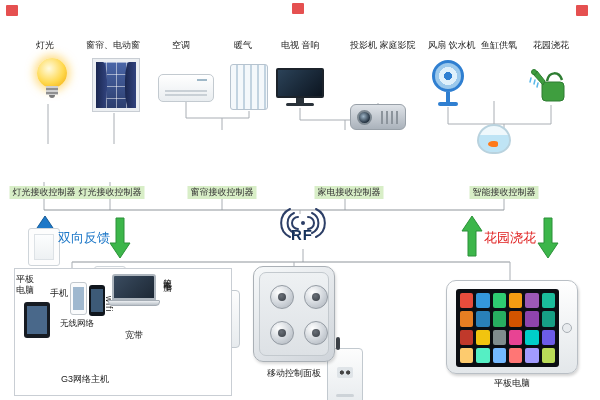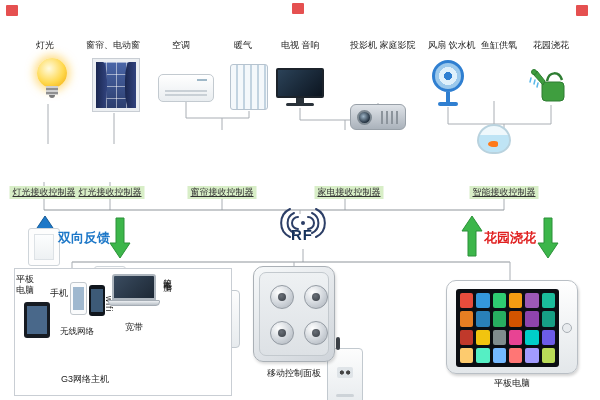--- a/index.html
+++ b/index.html
@@ -13,22 +13,22 @@
   .wifi path { stroke:#2c3e66; stroke-width:2; fill:none; stroke-linecap:round; }
   .wifi circle { fill:#2c3e66; }
   .ar-blue { fill:var(--blue,#1e78c8); stroke:#155a97; stroke-width:1; }
   .ar-green { fill:var(--green,#3cb64a); stroke:#2b9038; stroke-width:1; }
 
   .lbl { position:absolute; font-size:9px; color:#222; white-space:nowrap; line-height:11px; }
   .lbl.c { transform:translateX(-50%); text-align:center; }
   .lbl.wrap { white-space:normal; }
   .lbl.vert { writing-mode:vertical-rl; letter-spacing:1px; font-size:8.5px; }
   .chip { position:absolute; transform:translateX(-50%); font-size:9px; color:#333;
-          background:var(--chip,#d8eec7); padding:0 3px; line-height:13px; white-space:nowrap;text-decoration:underline; }
-  .mid { position:absolute; font-weight:bold; font-size:13px; white-space:nowrap; }
+          background:var(--chip,#d8eec7); padding:0 3px; line-height:13px; white-space:nowrap; }
+  .mid { position:absolute; font-weight:normal; font-size:13px; white-space:nowrap; }
   .mid.blue { color:var(--blue,#1e78c8); }
   .mid.red { color:var(--red,#e02020); }
   .rf-label { position:absolute; font-weight:bold; font-size:15px; color:var(--rf,#16325c); letter-spacing:1px; }
   .wm { position:absolute; width:12px; height:11px; background:#e03131; opacity:.85; border-radius:1px; }
   .groupbox { position:absolute; border:1px solid #c9ced4; background:#fff; }
 
   
   .bulb-glass { width:30px; height:30px; border-radius:50%; margin:0 auto;
     background:radial-gradient(circle at 40% 35%,#fffbe0,#ffd84d 55%,#f0a500);
     box-shadow:0 0 9px 3px rgba(255,195,40,.55); }
@@ -250,30 +250,30 @@
     </div>
 
   <div class="lbl" style="left:50px;top:288px">手机</div>
   <div class="abs ph-w" style="left:70px;top:282px">
       <div class="scr"></div>
     </div>
   <div class="abs ph-d" style="left:89px;top:285px">
       <div class="scr"></div>
     </div>
 
-  <div class="lbl" style="left:60px;top:326px;font-size:8.5px">无线网络</div>
+  <div class="lbl" style="left:60px;top:318px;font-size:8.5px">无线网络</div>
   <div class="lbl vert" style="left:103px;top:296px">wifi</div>
 
   <div class="abs" style="left:108px;top:274px">
     <div class="laptop-lid"></div>
       <div class="laptop-kbd"></div>
   </div>
   <div class="lbl vert" style="left:162px;top:272px">笔记本电脑</div>
 
-  <div class="lbl c" style="left:134px;top:322px">宽带</div>
+  <div class="lbl c" style="left:134px;top:330px">宽带</div>
 
   <div class="lbl c" style="left:85px;top:374px">G3网络主机</div>
 
   <div class="abs panel" style="left:253px;top:266px">
     <div class="panel-in">
       <div class="pbtn" style="left:10px;top:12px"></div>
       <div class="pbtn" style="left:44px;top:12px"></div>
       <div class="pbtn" style="left:10px;top:48px"></div>
       <div class="pbtn" style="left:44px;top:48px"></div>
     </div>

